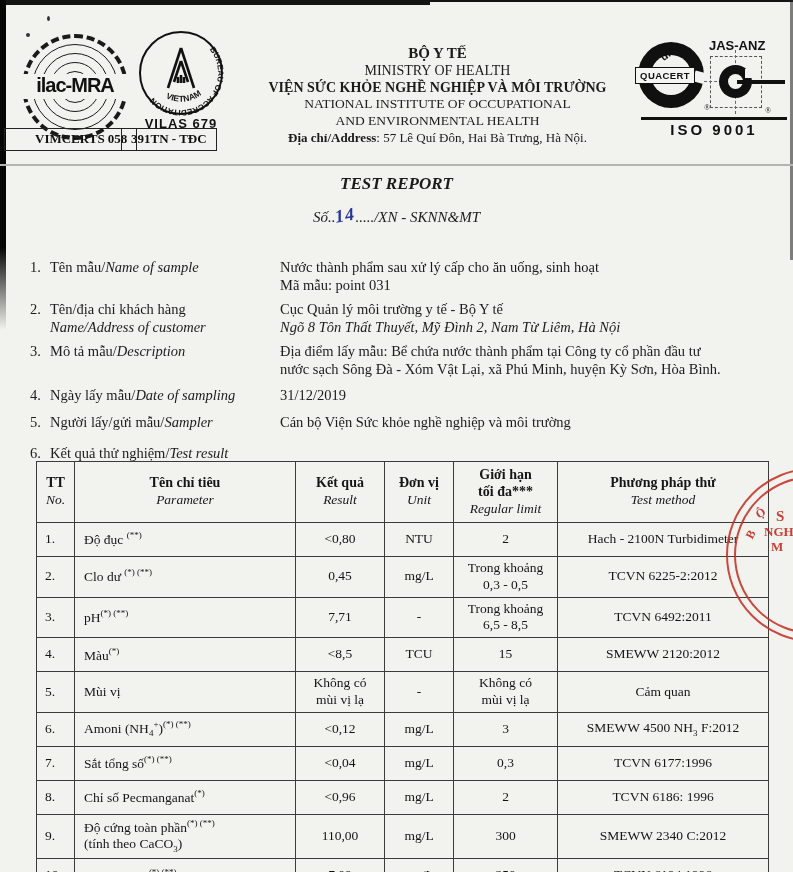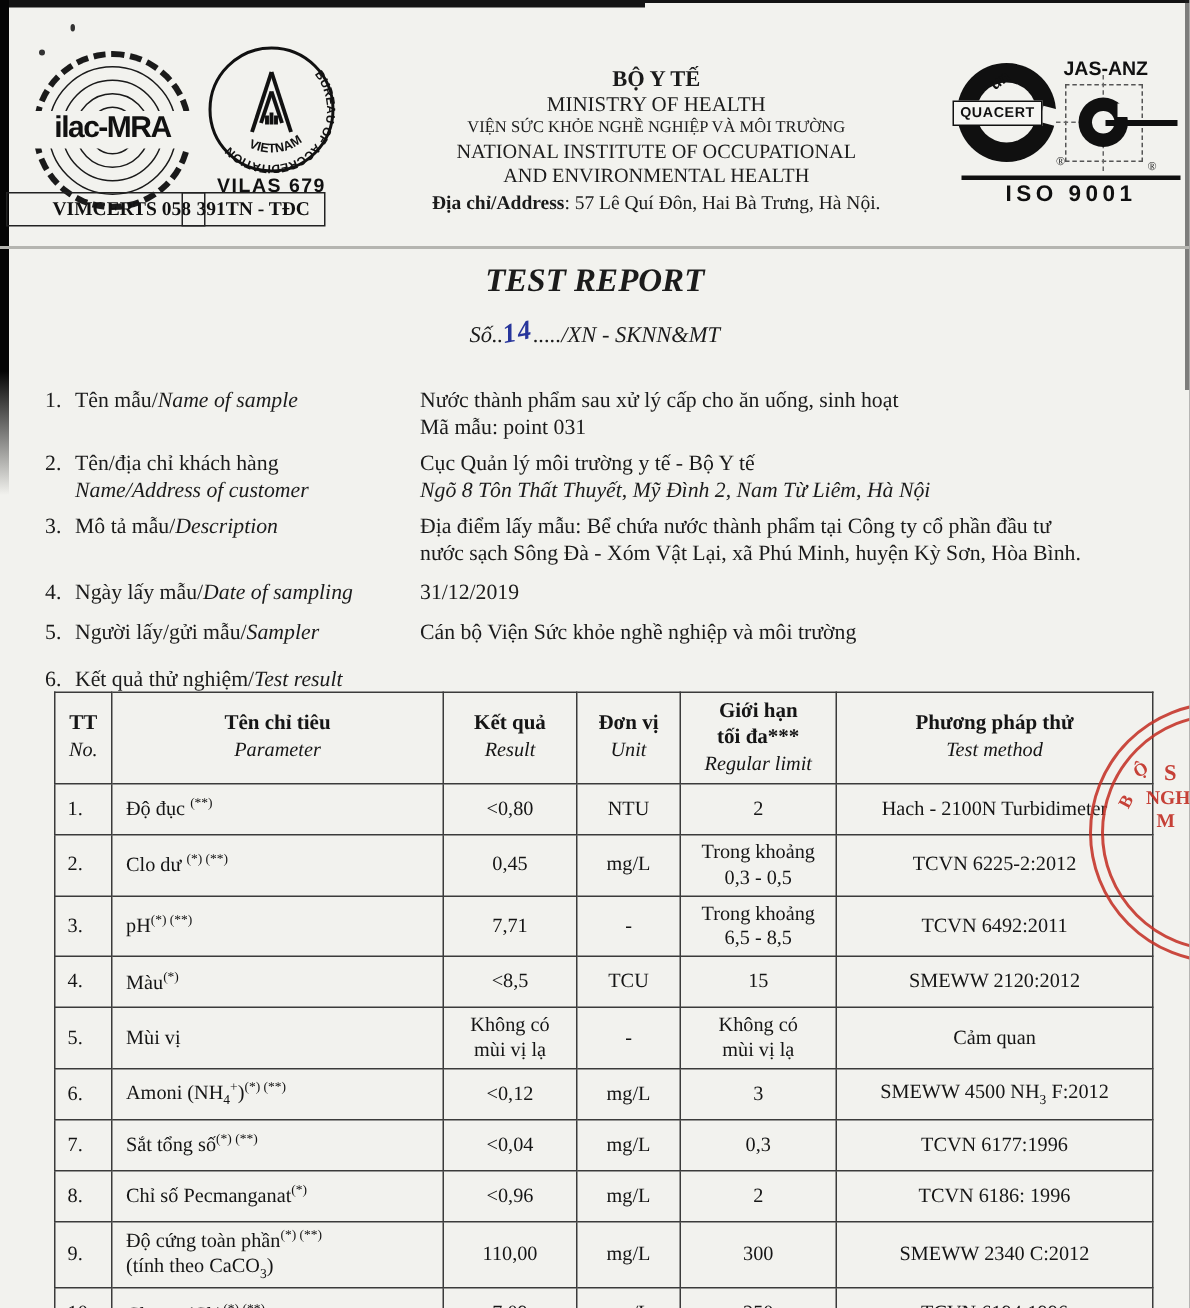--- a/index.html
+++ b/index.html
@@ -30,21 +30,21 @@
 
   .cert-box { position:absolute; top:128px; border:1.6px solid #222; padding:2px 9px 3px;
               font-weight:bold; font-size:13px; color:#111; background:transparent; }
   .cert-box.b1 { left:4px;padding-left:30px; }
   .cert-box.b2 { left:121px; }
 
   
   .head-center { position:absolute; left:225px; top:44px; width:425px; text-align:center; line-height:1.22; }
   .hc1 { font-weight:bold; font-size:15px; }
   .hc2 { font-size:14px; }
-  .hc3 { font-weight:normal; font-size:11px; }
+  .hc3 { font-weight:bold; font-size:14px; }
   .hc4 { font-size:13.5px; }
   .hc-addr { font-size:13px; margin-top:1px; }
   .hc-addr b { font-weight:bold; }
 
   
   .quacert { position:absolute; left:638px; top:42px; width:66px; height:66px; }
   .q-ring { position:absolute; inset:0; border-radius:50%; background:#101010; }
   .q-hole { position:absolute; left:13px; top:13px; width:40px; height:40px; border-radius:50%; background:#f2f2ee; }
   .q-gap { position:absolute; right:-3px; top:30px; width:13px; height:11px; background:#f2f2ee; transform:rotate(15deg); }
   .q-swirl { position:absolute; left:22px; top:6px; font-family:"Liberation Sans",sans-serif; font-weight:bold; font-size:11px; transform:rotate(-35deg); color:#101010;}
@@ -67,21 +67,21 @@
 
   .iso-line { position:absolute; left:641px; top:117px; width:146px; height:3px; background:#101010; }
   .iso-label { position:absolute; left:641px; top:121px; width:146px; text-align:center;
                font-family:"Liberation Sans", sans-serif; font-weight:bold; font-size:15px; letter-spacing:3px; color:#101010; }
 
   .head-rule { position:absolute; left:0; top:164px; width:100%; height:2px; background:#b5b5b0; }
 
   
   .title-block { position:absolute; left:0; top:172px; width:100%; text-align:center; }
   .title-vi { font-weight:bold; font-size:20px; letter-spacing:.3px; }
-  .title-en { font-weight:bold; font-style:italic; font-size:22px; margin-top:2px; }
+  .title-en { font-weight:bold; font-style:italic; font-size:17px; margin-top:2px; }
   .so-line { margin-top:12px; font-style:italic; font-size:15px; }
   .hand { color:#27359b; font-weight:bold; font-size:18px; display:inline-block; transform:rotate(-10deg); letter-spacing:1px;
           font-style:italic; position:relative; top:-1px; }
 
   
   .info { position:absolute; left:30px; top:258px; width:740px; font-size:14.5px; line-height:18px; }
   .info-row { display:grid; grid-template-columns:20px 230px 1fr; align-items:start; }
   .info-row .en { font-style:italic; }
   .gap6 { margin-bottom:6px; } .gap8 { margin-bottom:8px; } .gap9 { margin-bottom:9px; } .gap13 { margin-bottom:13px; }
   .val-italic { font-style:italic; }

